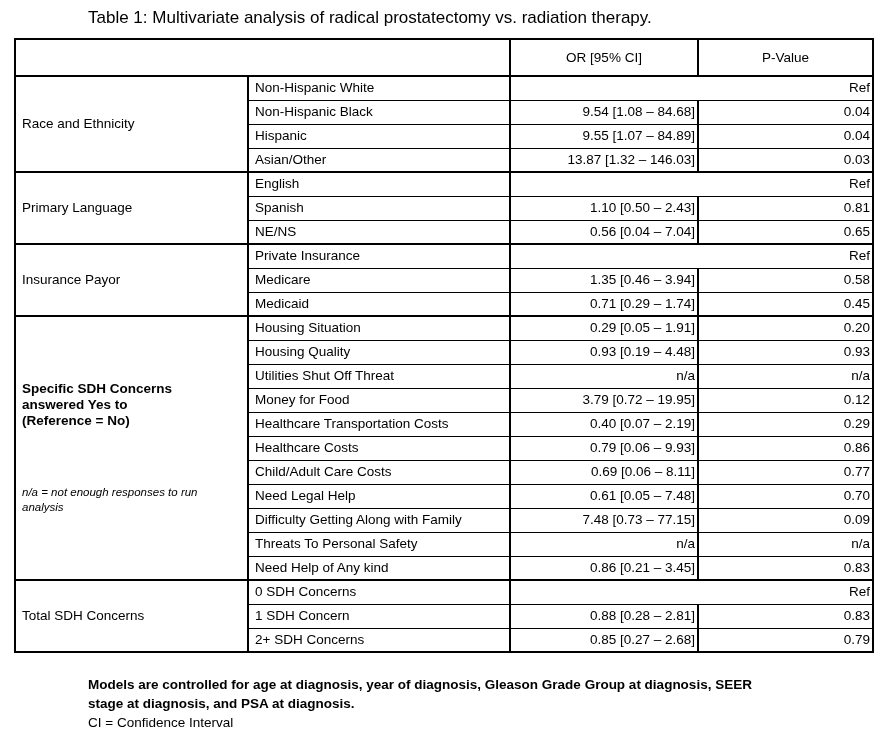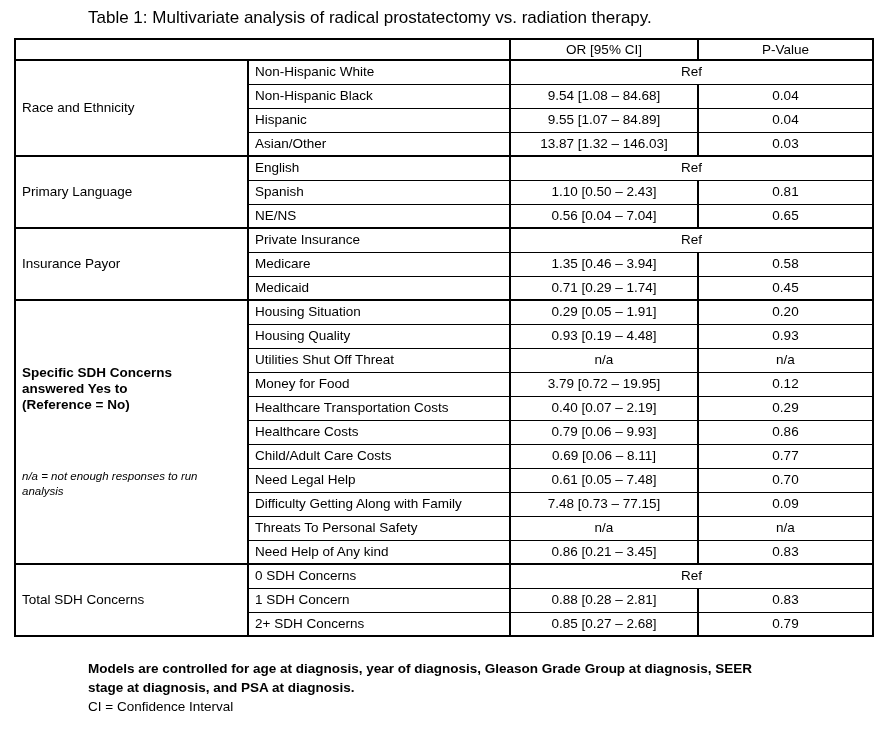--- a/index.html
+++ b/index.html
@@ -24,24 +24,24 @@
   .data td {
     border: 1px solid #000;
     font-size: 13.5px;
     font-weight: normal;
     padding: 1px 2px 1px 6px;
     height: 24px;
     vertical-align: middle;
     overflow: hidden;
     line-height: 1.18;
   }
-  .data tr.head td { height: 21px; text-align: center; padding: 1px 2px; }
+  .data tr.head td { height: 37px; text-align: center; padding: 1px 2px; }
   .data td.c2, .data td.c3, .data td.c4 { border-left: 2px solid #000; }
   .data tr.grp-top td { border-top: 2px solid #000; }
-  .data td.val { text-align: center; padding: 1px 18px; }
+  .data td.val { text-align: right; padding: 1px 2px; }
   .data td.group-cell { vertical-align: middle; }
   .pre { white-space: pre-line; font-weight: bold; }
   .group-note {
     font-style: italic;
     font-size: 11.5px;
     line-height: 1.3;
     margin-top: 56px;
     white-space: normal;
     max-width: 200px;
   }

